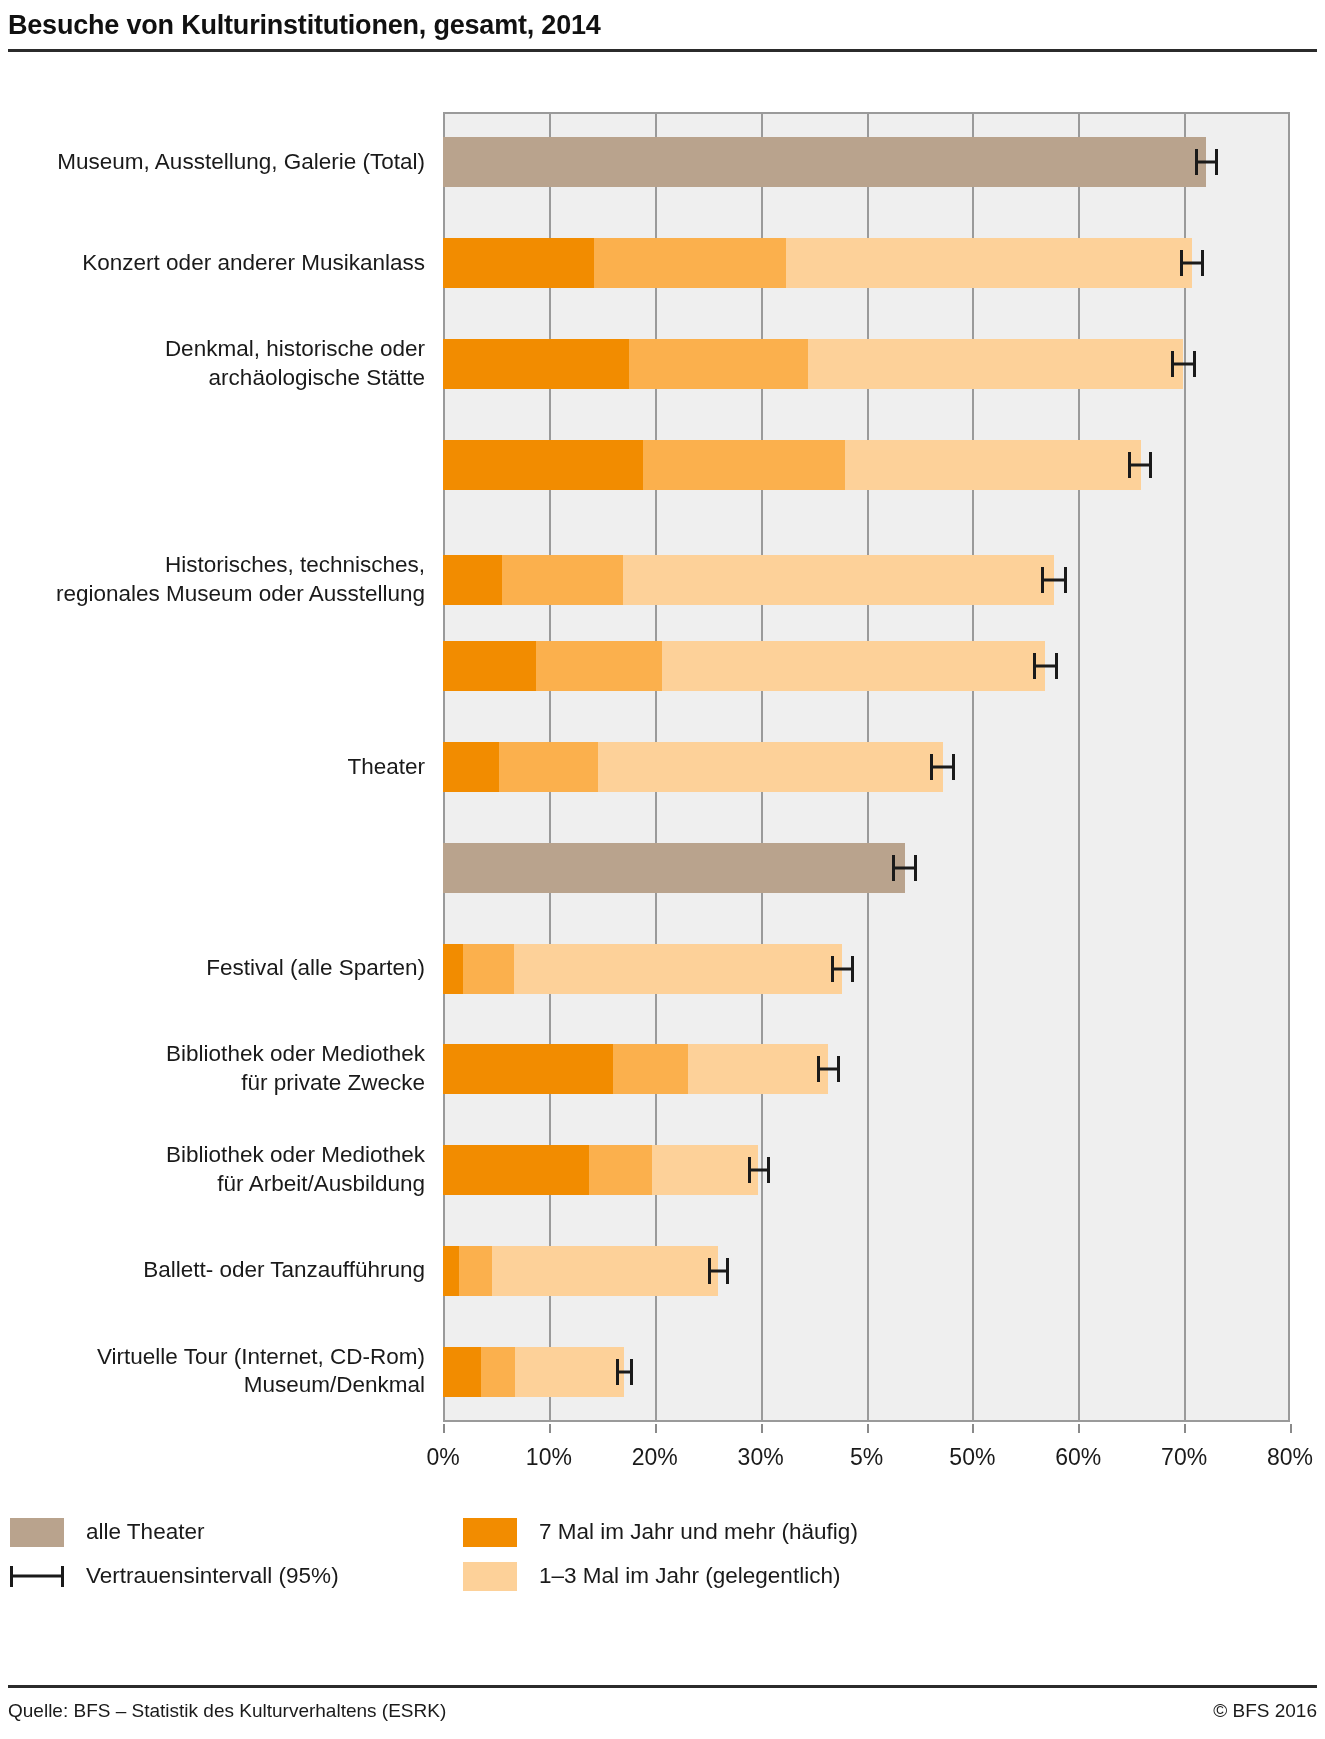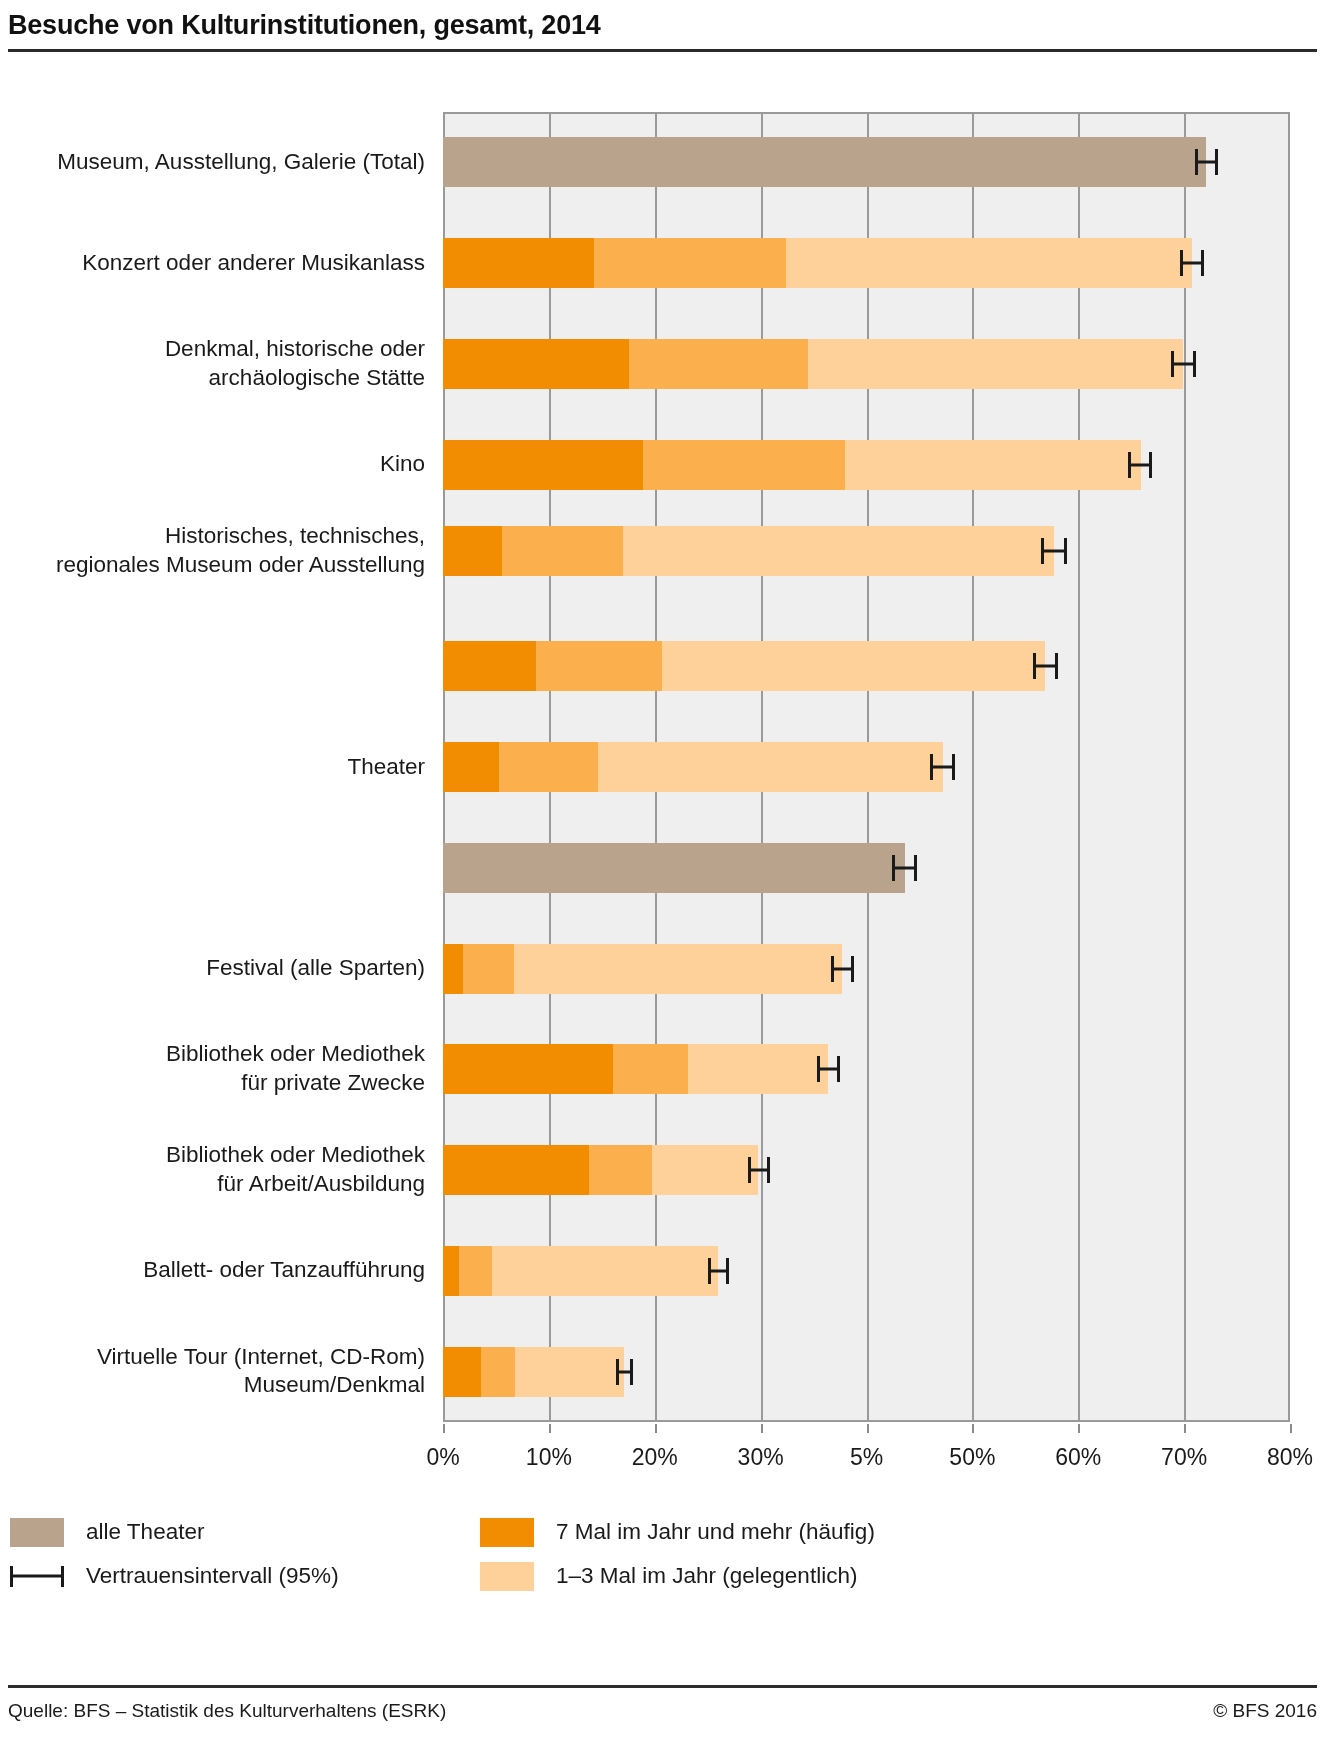--- a/index.html
+++ b/index.html
@@ -123,21 +123,21 @@
 
   
   .legend {
     position: absolute;
     left: 0;
     top: 1510px;
     width: 1325px;
     height: 140px;
   }
   .legend-col-left { position: absolute; left: 10px; top: 0; }
-  .legend-col-right { position: absolute; left: 480px; top: 0; }
+  .legend-col-right { position: absolute; left: 463px; top: 0; }
   .legend-item {
     display: flex;
     align-items: center;
     height: 44px;
     font-size: 22.5px;
     color: #1a1a1a;
   }
   .swatch {
     width: 54px;
     height: 29px;
@@ -234,33 +234,32 @@
           <div class="seg reg" style="width: 178.929px;"></div>
           <div class="seg occ" style="width: 374.798px;"></div>
         </div>
         <div class="errbar" style="left: 1171.42px; width: 24.3512px;">
           <span class="hline"></span>
           <span class="cap left"></span>
           <span class="cap right"></span>
         </div>
       </div>
       <div class="row" style="top: 377.692px; height: 50px;">
-        <div class="cat-label" style="left: 10px; right: auto; width: 415px; top: 10.5px;">Kino</div>
         <div class="bar" style="left: 443px;">
           <div class="seg high" style="width: 200.104px;"></div>
           <div class="seg reg" style="width: 202.221px;"></div>
           <div class="seg occ" style="width: 295.391px;"></div>
         </div>
         <div class="errbar" style="left: 1128.01px; width: 24.3512px;">
           <span class="hline"></span>
           <span class="cap left"></span>
           <span class="cap right"></span>
         </div>
       </div>
-      <div class="row" style="top: 464px; height: 50px; padding-left: 44px;">
+      <div class="row" style="top: 493px; height: 50px; padding-left: 44px;">
         <div class="cat-label" style="left: 10px; right: auto; width: 415px; top: -4px;">Historisches,  technisches,
 regionales Museum oder Ausstellung</div>
         <div class="bar" style="left: 443px;">
           <div class="seg high" style="width: 59.29px;"></div>
           <div class="seg reg" style="width: 120.698px;"></div>
           <div class="seg occ" style="width: 430.911px;"></div>
         </div>
         <div class="errbar" style="left: 1041.19px; width: 25.41px;">
           <span class="hline"></span>
           <span class="cap left"></span>

